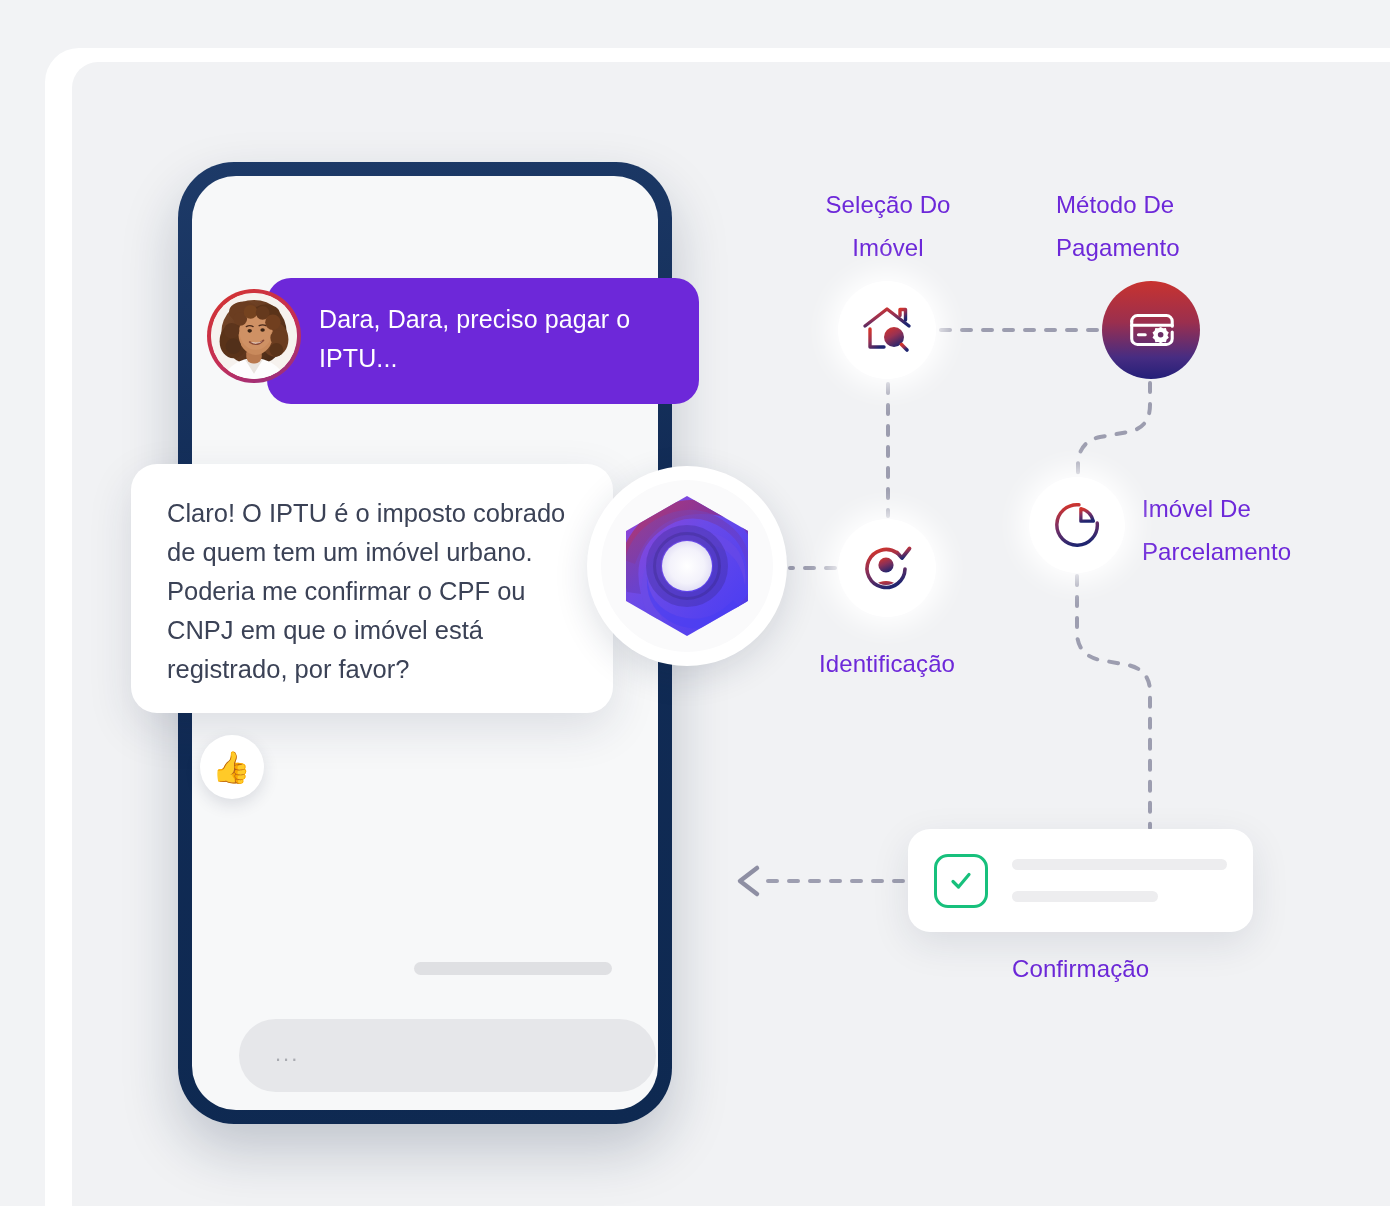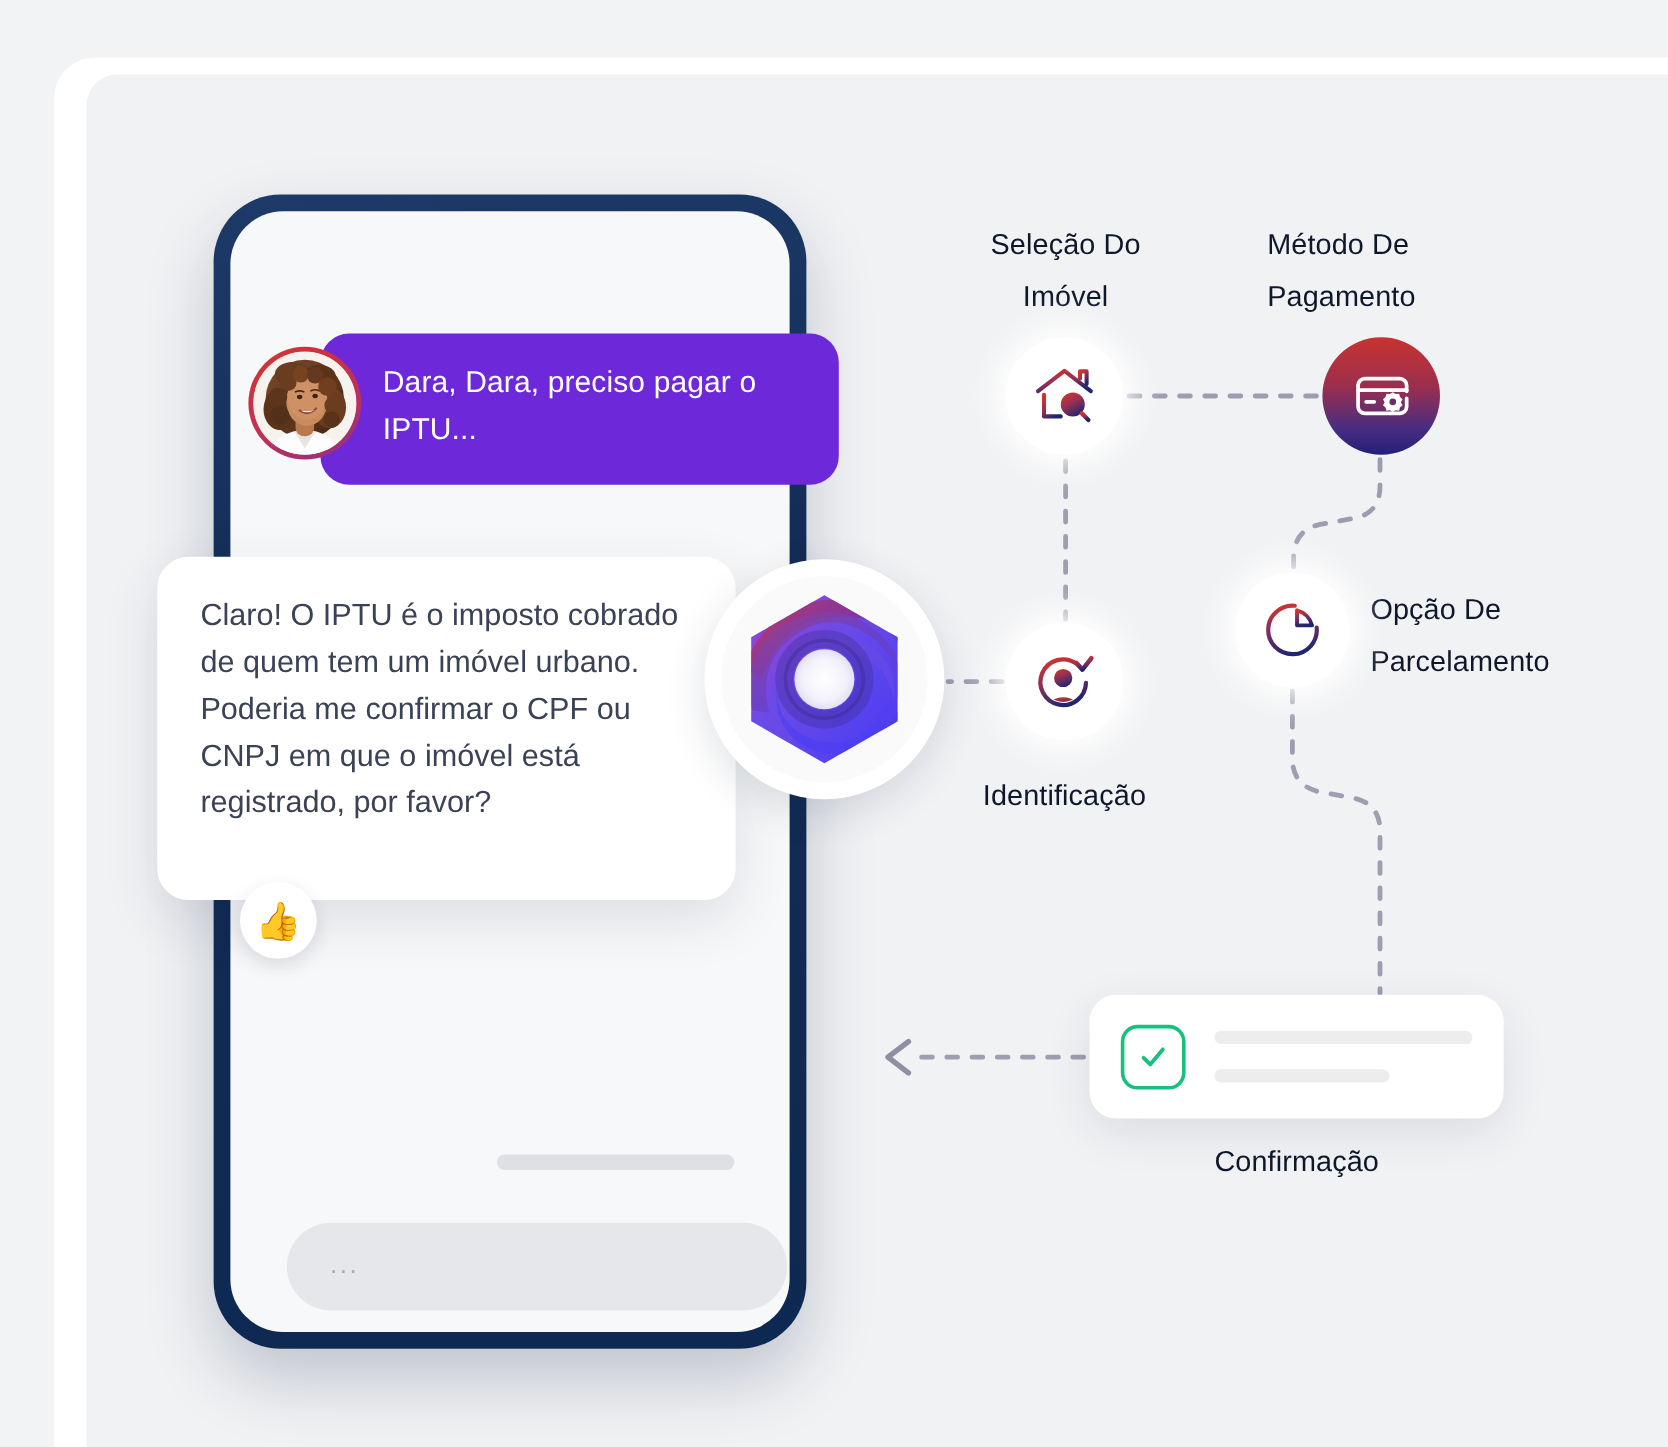--- a/index.html
+++ b/index.html
@@ -140,21 +140,21 @@
     position: relative;
     background: #f3e7de;
   }
 
   
   #bot-bubble {
     position: absolute;
     left: 131px;
     top: 464px;
     width: 482px;
-    padding: 30px 42px 61px 36px;
+    padding: 30px 42px 24px 36px;
     box-sizing: border-box;
     background: #ffffff;
     border-radius: 26px;
     color: #3b4256;
     font-size: 25.5px;
     line-height: 39px;
     box-shadow: 0 16px 46px rgba(30, 40, 70, .12);
   }
   #bot-reaction {
     position: absolute;
@@ -214,21 +214,21 @@
   }
   #node-selecao { left: 838px; top: 281px; }
   #node-pagamento { left: 1102px; top: 281px; }
   #node-identificacao { left: 838px; top: 519px; }
   #node-parcelamento { left: 1029px; top: 477px; width: 96px; height: 96px; }
 
   .flow-label {
     position: absolute;
     font-size: 24px;
     line-height: 43px;
-    color: #0f172a;
+    color: #6d28d9;
     letter-spacing: .1px;
   }
   #label-selecao { left: 790px; top: 183px; width: 196px; text-align: center; }
   #label-pagamento { left: 1056px; top: 183px; width: 196px; }
   #label-identificacao { left: 776px; top: 642px; width: 222px; text-align: center; }
   #label-parcelamento { left: 1142px; top: 487px; width: 200px; text-align: left; }
   #label-confirmacao { left: 1012px; top: 947px; width: 300px; text-align: left; }
 
   
   #confirm-card {
@@ -426,21 +426,21 @@
       </g>
 
       <circle cx="78" cy="78" r="25" fill="url(#hexGlow)"></circle>
     </svg>
   </div>
 </div>
 
 <div class="flow-label" id="label-selecao">Seleção Do Imóvel</div>
 <div class="flow-label" id="label-pagamento">Método De Pagamento</div>
 <div class="flow-label" id="label-identificacao">Identificação</div>
-<div class="flow-label" id="label-parcelamento">Opção De Parcelamento</div>
+<div class="flow-label" id="label-parcelamento">Imóvel De Parcelamento</div>
 <div class="flow-label" id="label-confirmacao">Confirmação</div>
 
 <div class="flow-node light" id="node-selecao">
   <svg width="56" height="56" viewBox="0 0 56 56" xmlns="http://www.w3.org/2000/svg">
     <defs>
       <linearGradient id="gradHouse" x1="0.15" y1="0" x2="0.7" y2="1">
         <stop offset="0%" stop-color="#d1342c"></stop>
         <stop offset="45%" stop-color="#9a3152"></stop>
         <stop offset="100%" stop-color="#1f2570"></stop>
       </linearGradient>

